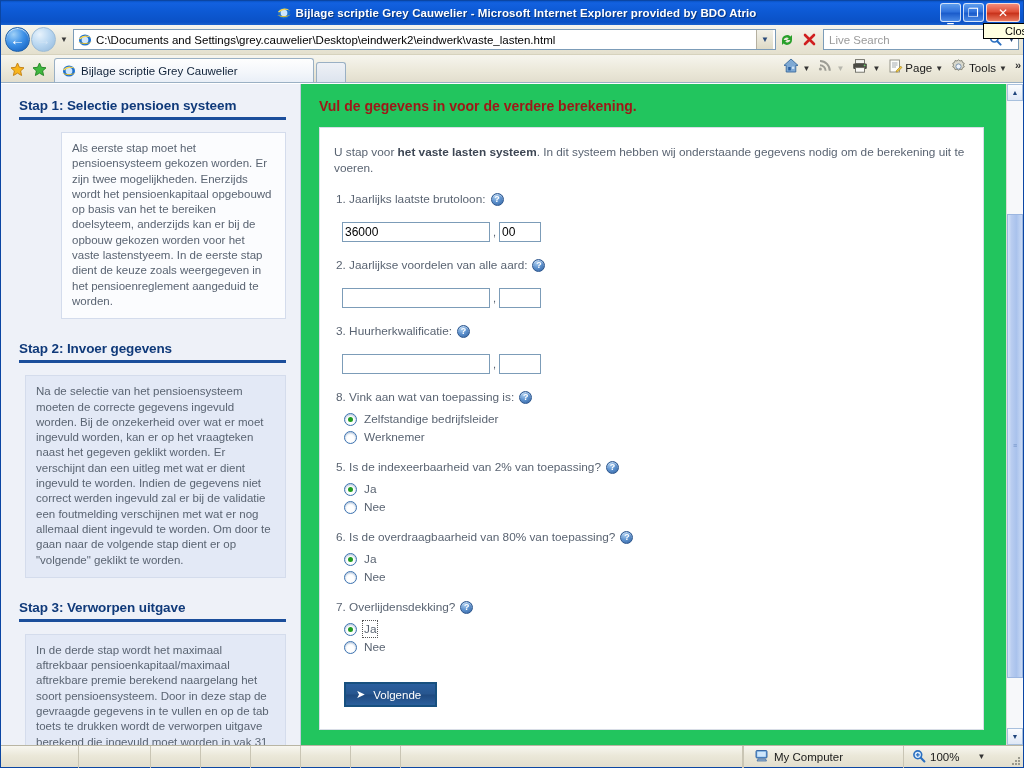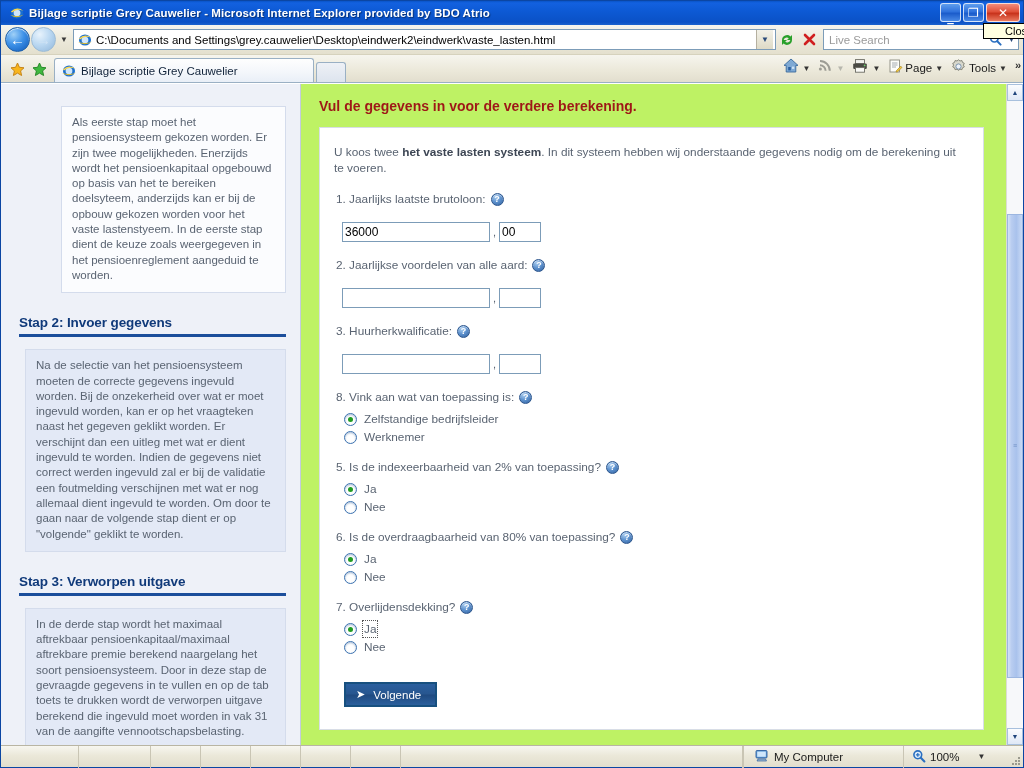--- a/index.html
+++ b/index.html
@@ -20,20 +20,21 @@
   }
 
   
   #titlebar {
     height: 24px; flex: 0 0 24px;
     background: linear-gradient(to bottom,
       #0954c8 0%, #1361e0 8%, #0d5ad5 40%, #0a51c6 88%, #1b63cf 100%);
     display: flex; align-items: center;
     padding-left: 8px;
     position: relative;
+    justify-content: center;
   }
   #titlebar .ie-ico {
     width: 16px; height: 16px; flex: 0 0 16px;
     margin-right: 4px; position: relative;
   }
   .title-text {
     color: #ffffff; font-size: 11.5px; font-weight: bold;
     white-space: nowrap;
     text-shadow: 1px 1px 1px rgba(0,0,0,.45);
     letter-spacing: .1px;
@@ -174,21 +175,21 @@
   .step-box {
     background: #e3e9f6; border: 1px solid #d4dcec;
     margin: 12px 0 22px 6px; padding: 8px 10px 9px 10px;
     font-size: 11.5px; line-height: 15.3px; color: #5a6472;
   }
   .step-box.white { background: #fbfcfe; margin-left: 42px; }
 
   
   #main {
     flex: 1 1 auto; padding: 14px 22px 0 18px;
-    background: #bef264; position: relative;
+    background: #22c55e; position: relative;
   }
   #main-title {
     font-size: 14px; font-weight: bold; color: #9e1717;
     margin-bottom: 13px;
   }
   #formpanel {
     border: 1px solid #d8dde6; background: #ffffff;
     padding: 16px 18px 22px 14px;
     min-height: 598px;
   }
@@ -449,35 +450,36 @@
         <span class="car">▼</span>
       </div>
       <span id="chevrons">»</span>
     </div>
   </div>
 
   <div id="viewport">
     <div id="page">
 
       <div id="sidebar">
+        <div class="step-h">Stap 1: Selectie pensioen systeem</div>
         <div class="step-box white">Als eerste stap moet het pensioensysteem gekozen worden. Er zijn twee mogelijkheden. Enerzijds wordt het pensioenkapitaal opgebouwd op basis van het te bereiken doelsyteem, anderzijds kan er bij de opbouw gekozen worden voor het vaste lastenstyeem. In de eerste stap dient de keuze zoals weergegeven in het pensioenreglement aangeduid te worden.</div>
 
         <div class="step-h">Stap 2: Invoer gegevens</div>
         <div class="step-box">Na de selectie van het pensioensysteem moeten de correcte gegevens ingevuld worden. Bij de onzekerheid over wat er moet ingevuld worden, kan er op het vraagteken naast het gegeven geklikt worden. Er verschijnt dan een uitleg met wat er dient ingevuld te worden. Indien de gegevens niet correct werden ingevuld zal er bij de validatie een foutmelding verschijnen met wat er nog allemaal dient ingevuld te worden. Om door te gaan naar de volgende stap dient er op "volgende" geklikt te worden.</div>
 
         <div class="step-h">Stap 3: Verworpen uitgave</div>
         <div class="step-box">In de derde stap wordt het maximaal aftrekbaar pensioenkapitaal/maximaal aftrekbare premie berekend naargelang het soort pensioensysteem. Door in deze stap de gevraagde gegevens in te vullen en op de tab toets te drukken wordt de verworpen uitgave berekend die ingevuld moet worden in vak 31 van de aangifte vennootschapsbelasting.</div>
       </div>
 
       <div id="main">
         <div id="main-title">Vul de gegevens in voor de verdere berekening.</div>
 
         <div id="formpanel">
           <div class="intro">
-            <span>U koos twee </span><b>het vaste lasten systeem</b><span>. In dit systeem hebben wij onderstaande gegevens nodig om de berekening uit te voeren.</span>
+            <span>U stap voor </span><b>het vaste lasten systeem</b><span>. In dit systeem hebben wij onderstaande gegevens nodig om de berekening uit te voeren.</span>
           </div>
 
           
           <div class="q">
             <span>1. Jaarlijks laatste brutoloon:</span>
             <span class="helpicon">?</span>
           </div>
           <div class="inputrow">
             <input class="txtin big" type="text" value="36000" style="">
             <span class="comma">,</span>

